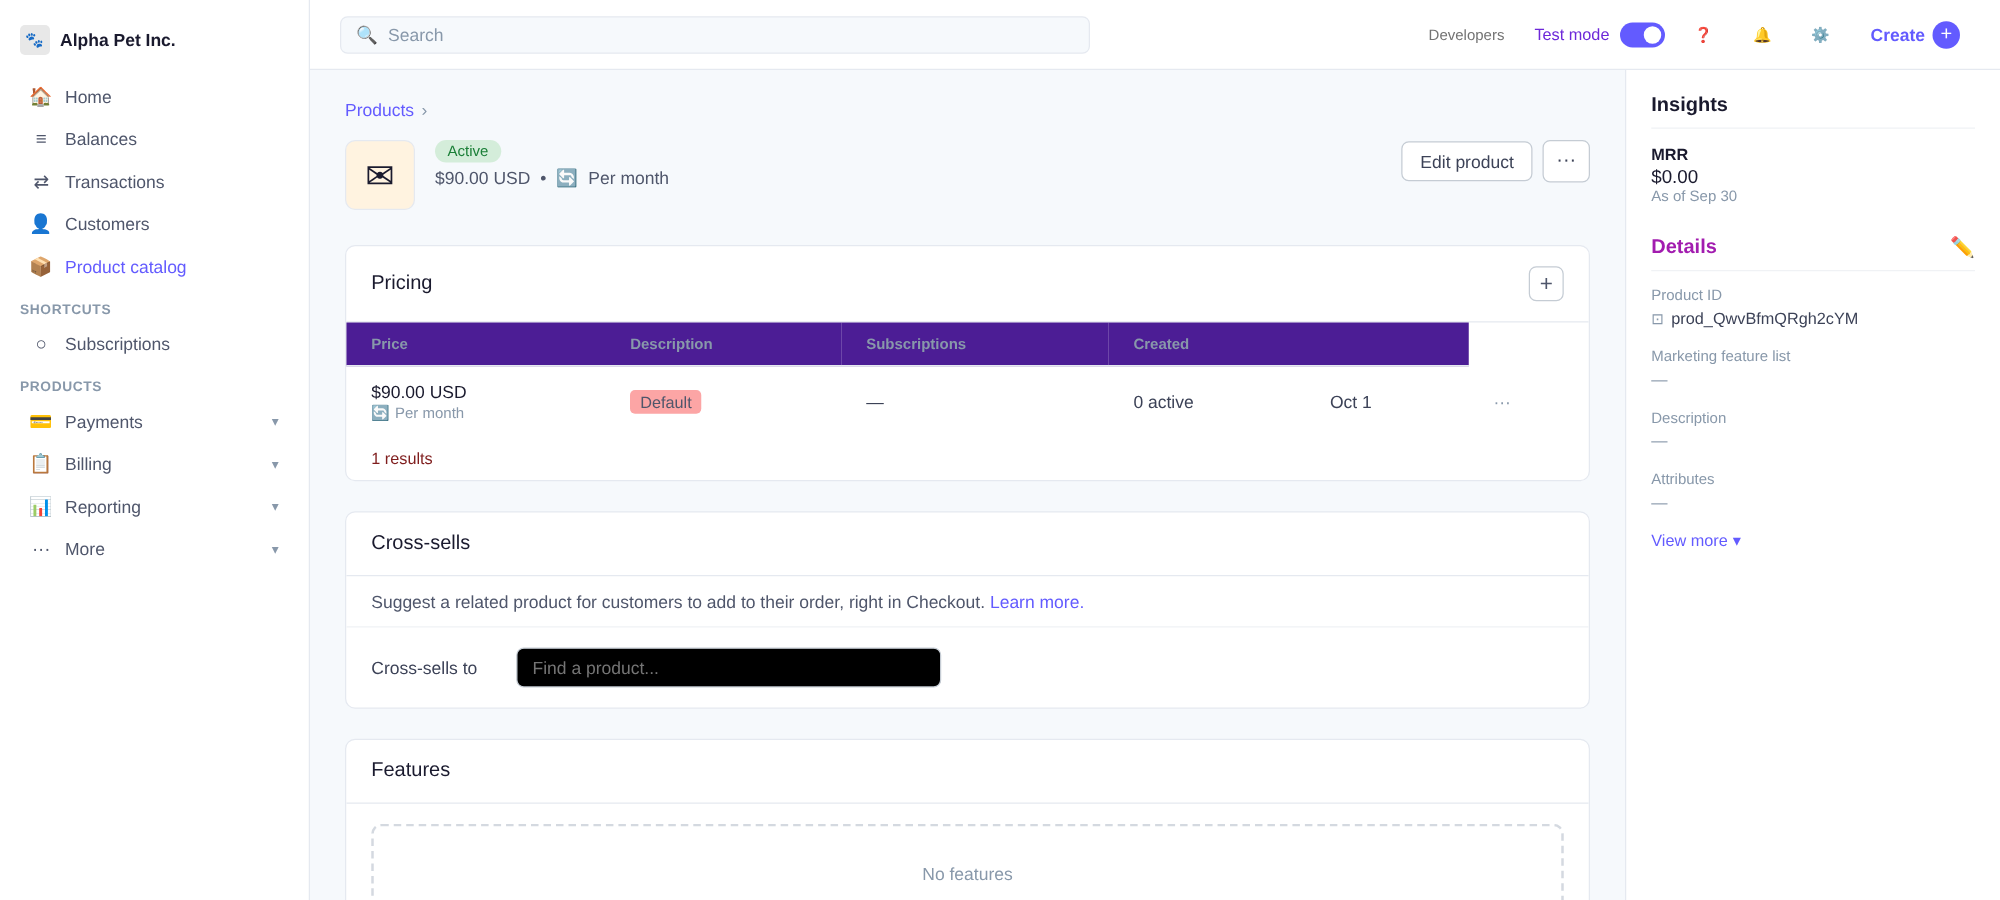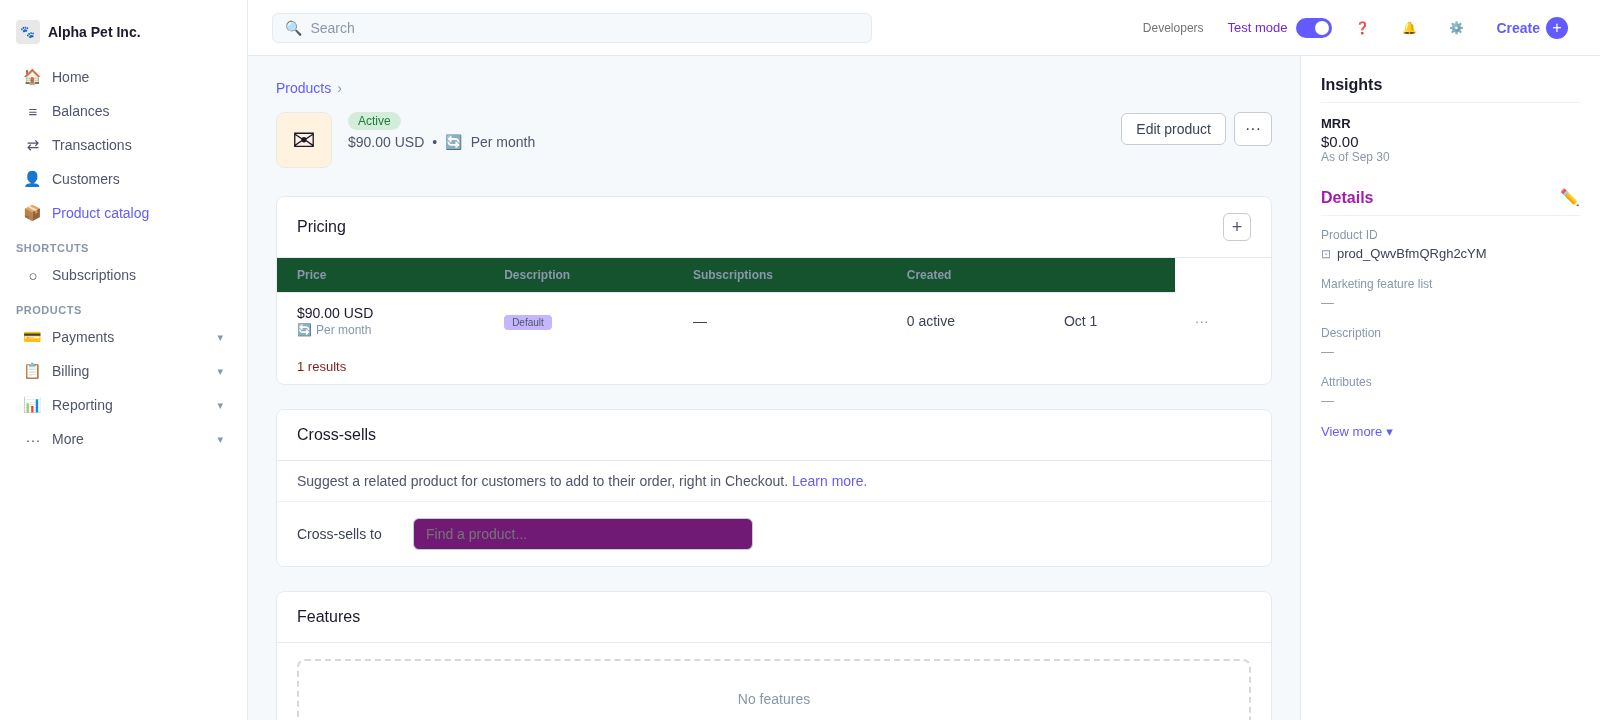--- a/index.html
+++ b/index.html
@@ -207,48 +207,48 @@
       border-radius: 6px; cursor: pointer;
       display: flex; align-items: center; justify-content: center;
       font-size: 18px; color: #4f566b;
     }
 
     
     .pricing-table { width: 100%; border-collapse: collapse; }
     .pricing-table th {
       text-align: left; font-size: 12px; font-weight: 600;
       color: #8898aa; padding: 10px 20px;
-      border-bottom: 1px solid #e5e9f0; background: #14532d;
+      border-bottom: 1px solid #e5e9f0; background: #4c1d95;
     }
     .pricing-table td {
       padding: 12px 20px; font-size: 14px; color: #3c4257;
       border-bottom: 1px solid #f0f2f5;
     }
     .pricing-table tr:last-child td { border-bottom: none; }
     .price-cell { display: flex; flex-direction: column; gap: 2px; }
     .price-main { font-size: 14px; font-weight: 500; color: #1a1a2e; }
     .price-sub { font-size: 12px; color: #8898aa; display: flex; align-items: center; gap: 4px; }
     .default-badge {
-      background: #c4b5fd; color: #4f566b;
-      font-size: 10px; font-weight: 500;
+      background: #fca5a5; color: #4f566b;
+      font-size: 13px; font-weight: 500;
       padding: 2px 8px; border-radius: 4px;
     }
     .dash-cell { color: #8898aa; }
     .results-count { padding: 10px 20px; font-size: 13px; color: #7f1d1d; }
 
     
     .section-desc { padding: 12px 20px; color: #4f566b; font-size: 14px; border-bottom: 1px solid #f0f2f5; }
     .section-desc a { color: #635bff; text-decoration: none; }
     .cross-sells-row { padding: 16px 20px; display: flex; align-items: center; gap: 16px; }
     .cross-sells-label { font-size: 14px; color: #3c4257; min-width: 100px; }
     .cross-sells-input {
       flex: 1; max-width: 340px;
       border: 1px solid #c5ccd4; border-radius: 6px;
       padding: 7px 12px; font-size: 14px; color: #8898aa;
-      background: #701a75; outline: none;
+      background: #000000; outline: none;
     }
 
     
     .features-dashed-box {
       margin: 16px 20px;
       border: 2px dashed #d4d9e0;
       border-radius: 8px;
       min-height: 80px;
       display: flex; align-items: center; justify-content: center;
       color: #8898aa; font-size: 14px;

